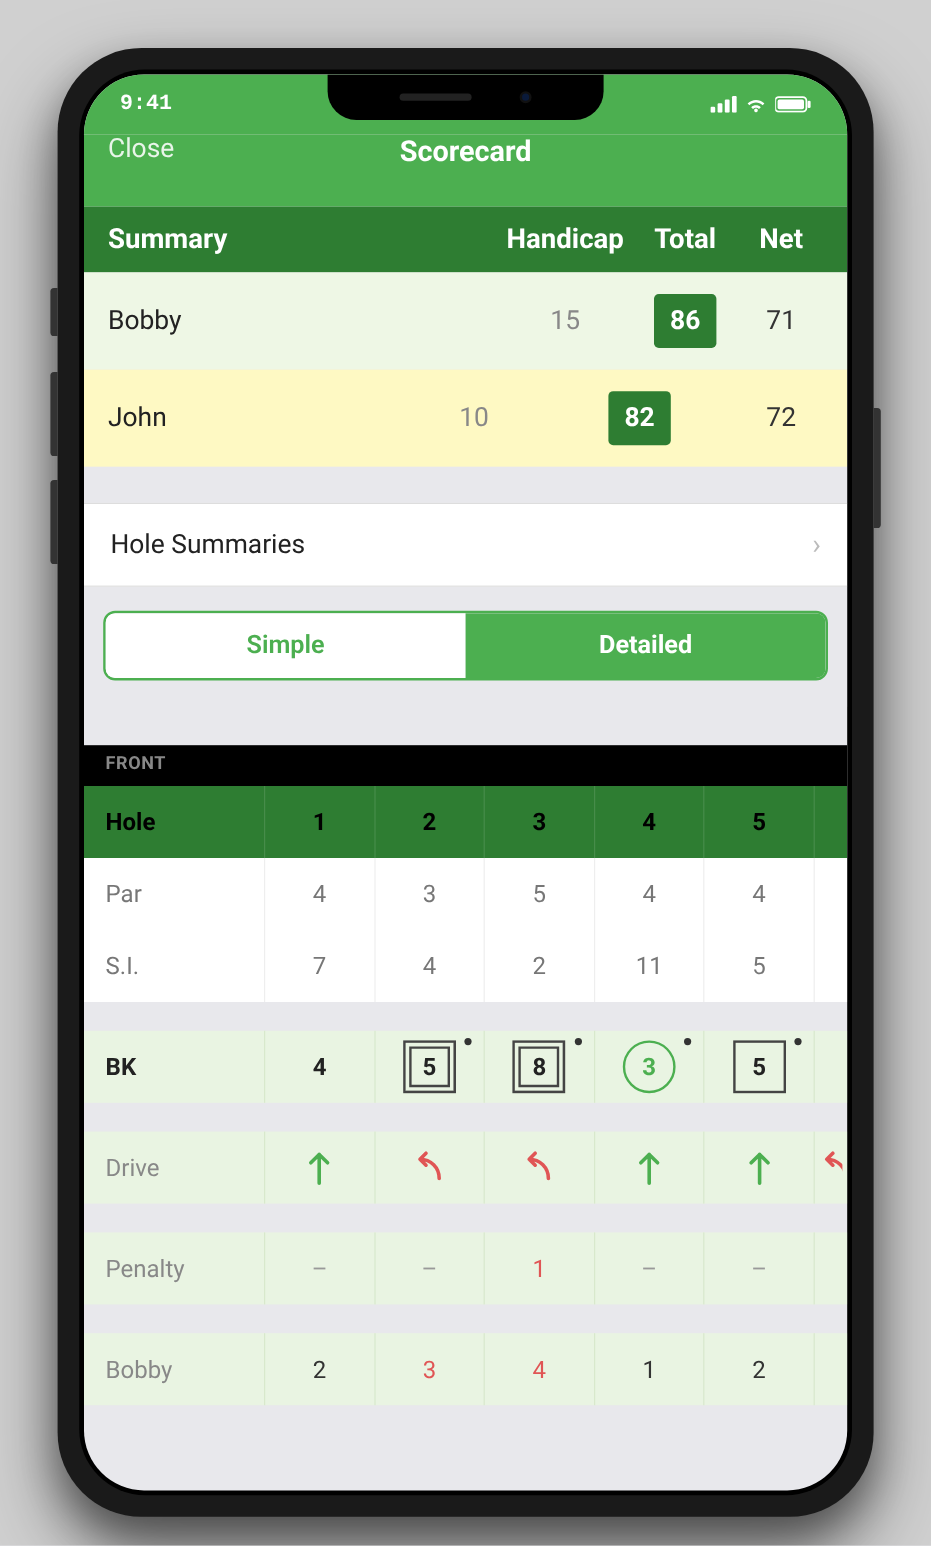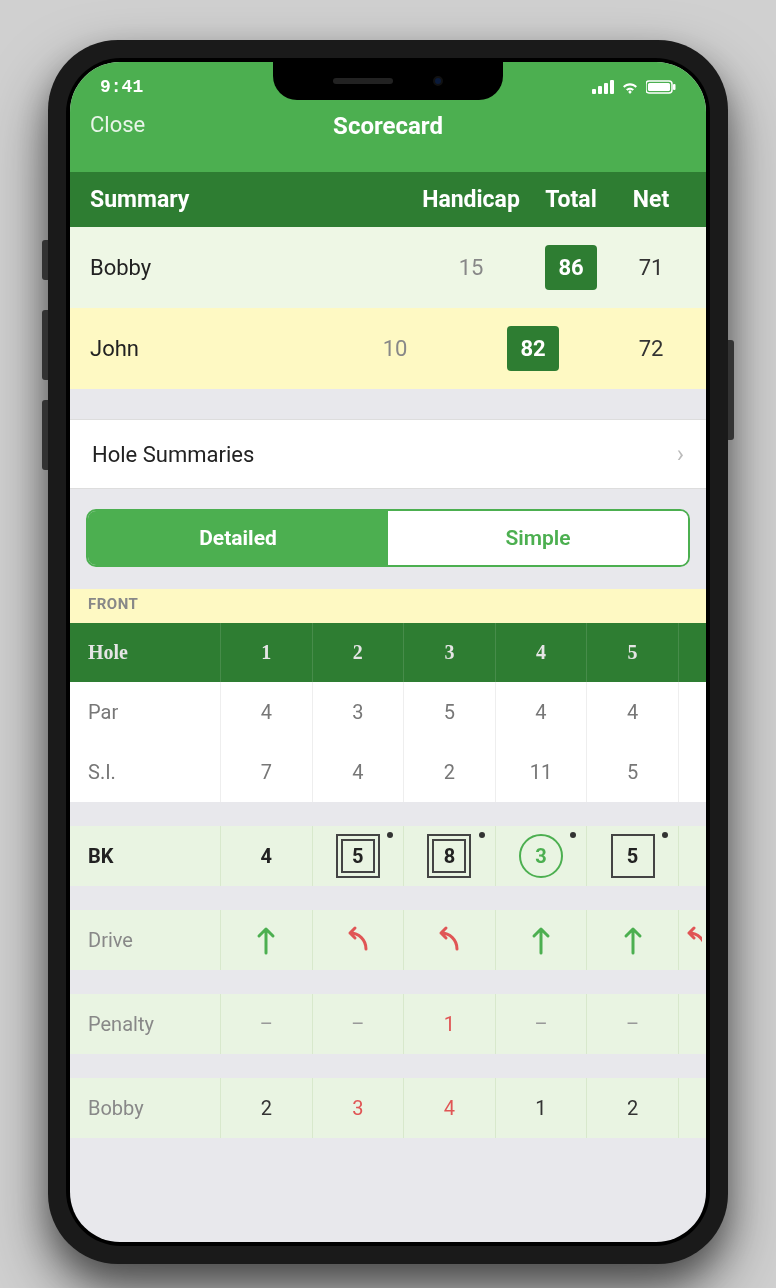--- a/index.html
+++ b/index.html
@@ -161,30 +161,31 @@
   }
   .toggle-opt.simple { background:#fff; color:#4caf50;}
   .toggle-opt.detailed { background:#4caf50; color:#fff; font-weight:700;}
 
   .section-label {
     padding: 6px 18px 10px;
     font-size:15px;
     font-weight:700;
     color:#888;
     letter-spacing:0.5px;
-    background:#fef9c3;
+    background:#000000;
+    margin-top:32px;
   }
 
   .score-table { width:100%; }
   .score-row { display:flex; align-items:stretch; }
   .score-row .lab { width:150px; padding:18px 18px; font-size:20px; display:flex; align-items:center;}
   .score-row .cell { flex:1; min-width:0; display:flex; align-items:center; justify-content:center; font-size:20px; position:relative;}
   .score-row .cell.last { flex:0.3; }
 
-  .hdr-row { background:#2e7d32; color:#e5e5e5; font-weight:700;font-family:Liberation Serif, serif;}
+  .hdr-row { background:#2e7d32; color:#000000; font-weight:700;}
   .hdr-row .lab { font-size:20px;}
   .hdr-row .cell { border-left:1px solid rgba(255,255,255,0.12);}
 
   .white-row { background:#fff; color:#777;}
   .white-row .cell { border-left:1px solid #eee;}
   .white-row .lab { color:#777;}
 
   .green-row { background:#e9f4e2;margin-top:24px; }
   .green-row .cell { border-left:1px solid #d8e8cc;}
   .bk-row .lab { font-weight:700; color:#222;}
@@ -274,22 +275,22 @@
 
       <div class="spacer"></div>
 
       <div class="hole-summaries">
         <span>Hole Summaries</span>
         <span class="chevron">›</span>
       </div>
 
       <div class="toggle-wrap">
         <div class="toggle">
+          <div class="toggle-opt simple">Simple</div>
           <div class="toggle-opt detailed">Detailed</div>
-          <div class="toggle-opt simple">Simple</div>
         </div>
       </div>
 
       <div class="section-label">FRONT</div>
 
       <div class="score-table">
 
         <div class="score-row hdr-row">
           <div class="lab">Hole</div>
           <div class="cell">1</div>

